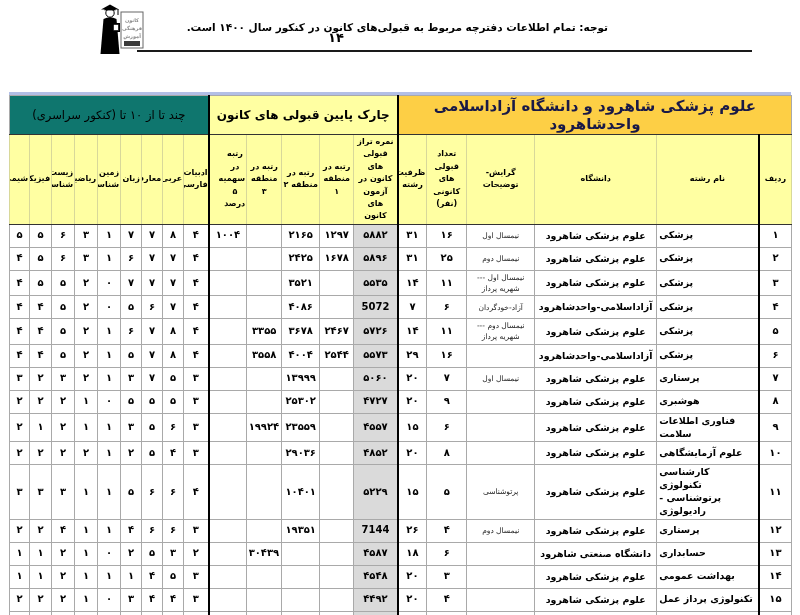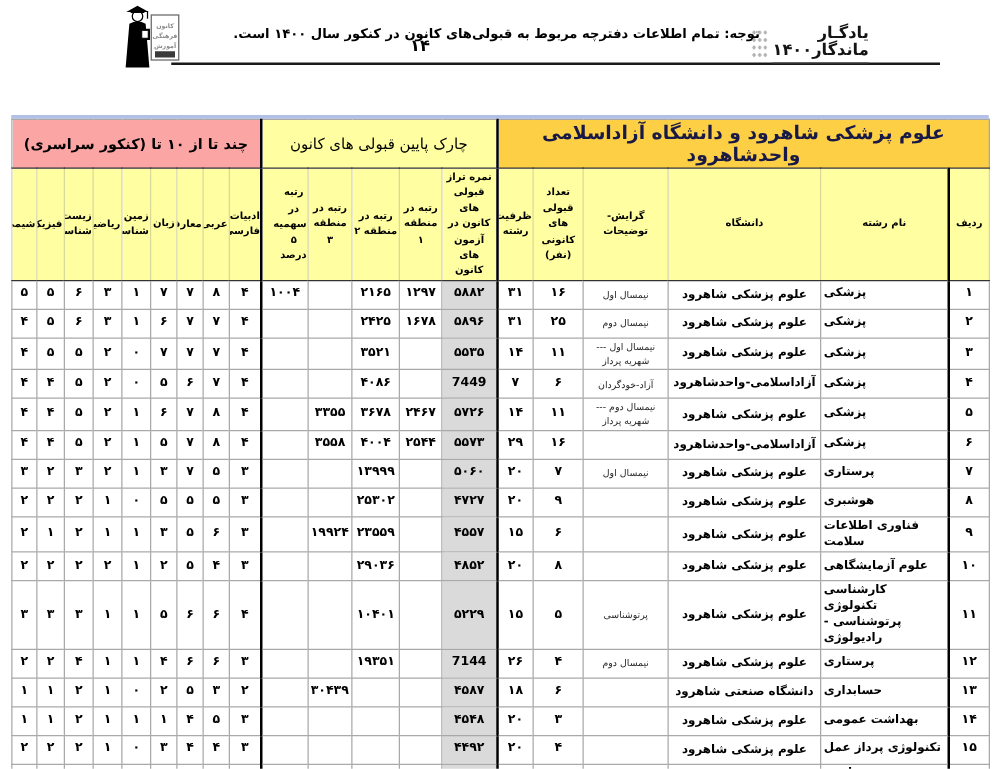--- a/index.html
+++ b/index.html
@@ -29,22 +29,22 @@
   .blue-strip{position:absolute;top:92px;left:9px;width:782px;height:3px;background:var(--strip);}
   table.main{
     position:absolute;top:95px;left:9px;width:782px;
     border-collapse:collapse;table-layout:fixed;direction:rtl;
     border:1.5px solid #444;
   }
   th,td{border:1px solid var(--grid);overflow:hidden;}
   
   .group-row th{height:27px;vertical-align:middle;text-align:center;border-bottom:1.5px solid #333;}
   .h-main{background:var(--title-bg);color:#191947;font-size:15px;font-weight:bold;border-left:2px solid var(--dark);margin-left:38px;}
-  .h-quartile{background:var(--header-bg);font-size:12px;font-weight:normal;border-left:2px solid var(--dark);}
-  .h-subjects{background:#fca5a5;font-size:11.5px;font-weight:bold;}
+  .h-quartile{background:var(--header-bg);font-size:12px;font-weight:bold;border-left:2px solid var(--dark);}
+  .h-subjects{background:#0f766e;font-size:11.5px;font-weight:normal;}
   
   .cols-row th{
     height:54px;background:var(--header-bg);font-size:8px;font-weight:bold;
     text-align:center;vertical-align:middle;line-height:1.55;padding:1px;
     border-color:var(--hgrid);border-bottom:1.5px solid #333;
   }
   .cols-row th:nth-child(1){border-left:2px solid var(--dark);}
   .cols-row th:nth-child(7){border-right:2px solid var(--dark);}
   .cols-row th:nth-child(11){border-left:2px solid var(--dark);padding-left:15px;}
   
@@ -80,25 +80,20 @@
     <line x1="18" y1="6" x2="18" y2="12" stroke="#000" stroke-width="1"></line>
     <path d="M3.5,16 Q10,12.5 16.5,16 L19.5,51 L0.5,51 Z" fill="#000"></path>
     <rect x="12" y="20" width="8" height="9" fill="#000"></rect>
     <rect x="13.5" y="21.5" width="5" height="6" fill="#fff" stroke="#000" stroke-width="0.6"></rect>
   </svg>
   <div class="top-rule"></div>
   <div class="note-block">
     <div class="note-main">توجه: تمام اطلاعات دفترچه مربوط به قبولی‌های کانون در کنکور سال ۱۴۰۰ است.</div>
   </div>
   <div class="page-num">۱۴</div>
-  <div class="yadegar">
-    <div class="dots"></div>
-    <div>یادگـار</div>
-    <div>ماندگار۱۴۰۰</div>
-  </div>
 </div>
 
 <div class="blue-strip"></div>
 
 <table class="main">
   <colgroup>
     <col style="width:33px">
       <col style="width:102px">
       <col style="width:122px">
       <col style="width:68px">
@@ -215,21 +210,21 @@
         <td>۵</td>
         <td>۴</td>
       </tr>
       <tr>
         <td>۴</td>
         <td class="col-name">پزشکی</td>
         <td class="col-univ">آزاداسلامی-واحدشاهرود</td>
         <td class="col-notes">آزاد-خودگردان</td>
         <td>۶</td>
         <td>۷</td>
-        <td>7449</td>
+        <td>5072</td>
         <td></td>
         <td>۴۰۸۶</td>
         <td></td>
         <td></td>
         <td>۴</td>
         <td>۷</td>
         <td>۶</td>
         <td>۵</td>
         <td>۰</td>
         <td>۲</td>

